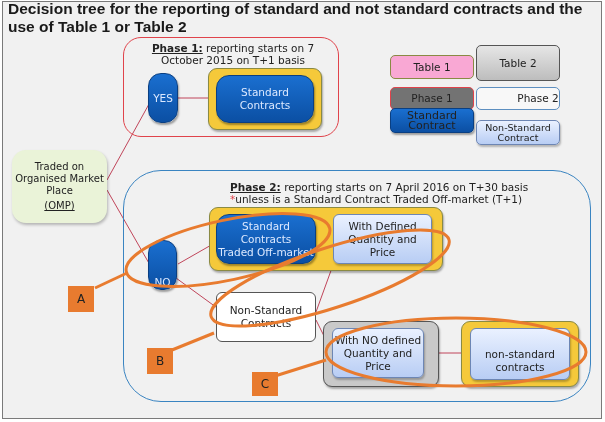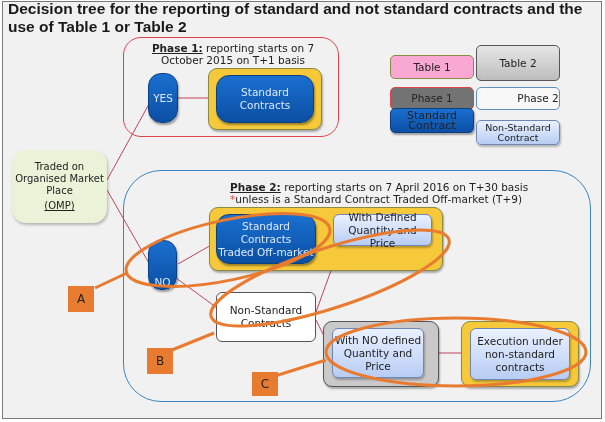--- a/index.html
+++ b/index.html
@@ -77,47 +77,47 @@
 <div class="abs omp">
   <span>Traded on</span>
   <span>Organised Market</span>
   <span>Place</span>
   <span style="margin-top:3px;text-decoration:underline;">(OMP)</span>
 </div>
 
 <div class="abs phase2"></div>
 <div class="abs phase-text" style="left:222px; top:181px; width:300px; text-align:left;margin-left:8px;">
   <b>Phase 2:</b><span> reporting starts on 7 April 2016 on T+30 basis</span><br>
-  <span class="star">*</span><span>unless is a Standard Contract Traded Off-market (T+9)</span>
+  <span class="star">*</span><span>unless is a Standard Contract Traded Off-market (T+1)</span>
 </div>
 
 <div class="abs std" style="left:148px; top:240px; width:29px; height:50px;align-items:flex-end;">
   <span>NO</span>
 </div>
 
 <div class="abs yellowwrap" style="left:209px; top:207px; width:234px; height:64px;"></div>
 <div class="abs std" style="left:216px; top:214px; width:100px; height:50px;">
   <span><span>Standard Contracts</span><br><span>Traded Off-market</span></span>
 </div>
-<div class="abs nonstd" style="left:333px; top:214px; width:99px; height:32px;">
+<div class="abs nonstd" style="left:333px; top:214px; width:99px; height:50px;">
   <span><span>With Defined</span><br><span>Quantity and Price</span></span>
 </div>
 
 <div class="abs plain" style="left:216px; top:292px; width:100px; height:50px;">
   <span><span>Non-Standard</span><br><span>Contracts</span></span>
 </div>
 
 <div class="abs graywrap" style="left:323px; top:321px; width:116px; height:66px;"></div>
 <div class="abs nonstd" style="left:332px; top:328px; width:92px; height:50px;">
   <span><span>With NO defined</span><br><span>Quantity and Price</span></span>
 </div>
 
 <div class="abs yellowwrap" style="left:461px; top:321px; width:118px; height:66px;"></div>
 <div class="abs nonstd" style="left:470px; top:328px; width:100px; height:52px;">
-  <span><span>Execution under</span><br><span>non-standard</span><br><span>contracts</span></span>
+  <span><br><span>non-standard</span><br><span>contracts</span></span>
 </div>
 
 <svg class="overlay" viewBox="0 0 605 422">
   <g stroke="#e87b2f" stroke-width="3" fill="none">
     <ellipse cx="228" cy="250" rx="104" ry="30" transform="rotate(-12 228 250)"></ellipse>
     <line x1="95" y1="288" x2="127" y2="273"></line>
     <ellipse cx="330" cy="278" rx="125" ry="30" transform="rotate(-18 330 278)"></ellipse>
     <line x1="172" y1="350" x2="214" y2="333"></line>
     <ellipse cx="456" cy="352" rx="130" ry="34"></ellipse>
     <line x1="275" y1="376" x2="326" y2="360"></line>

